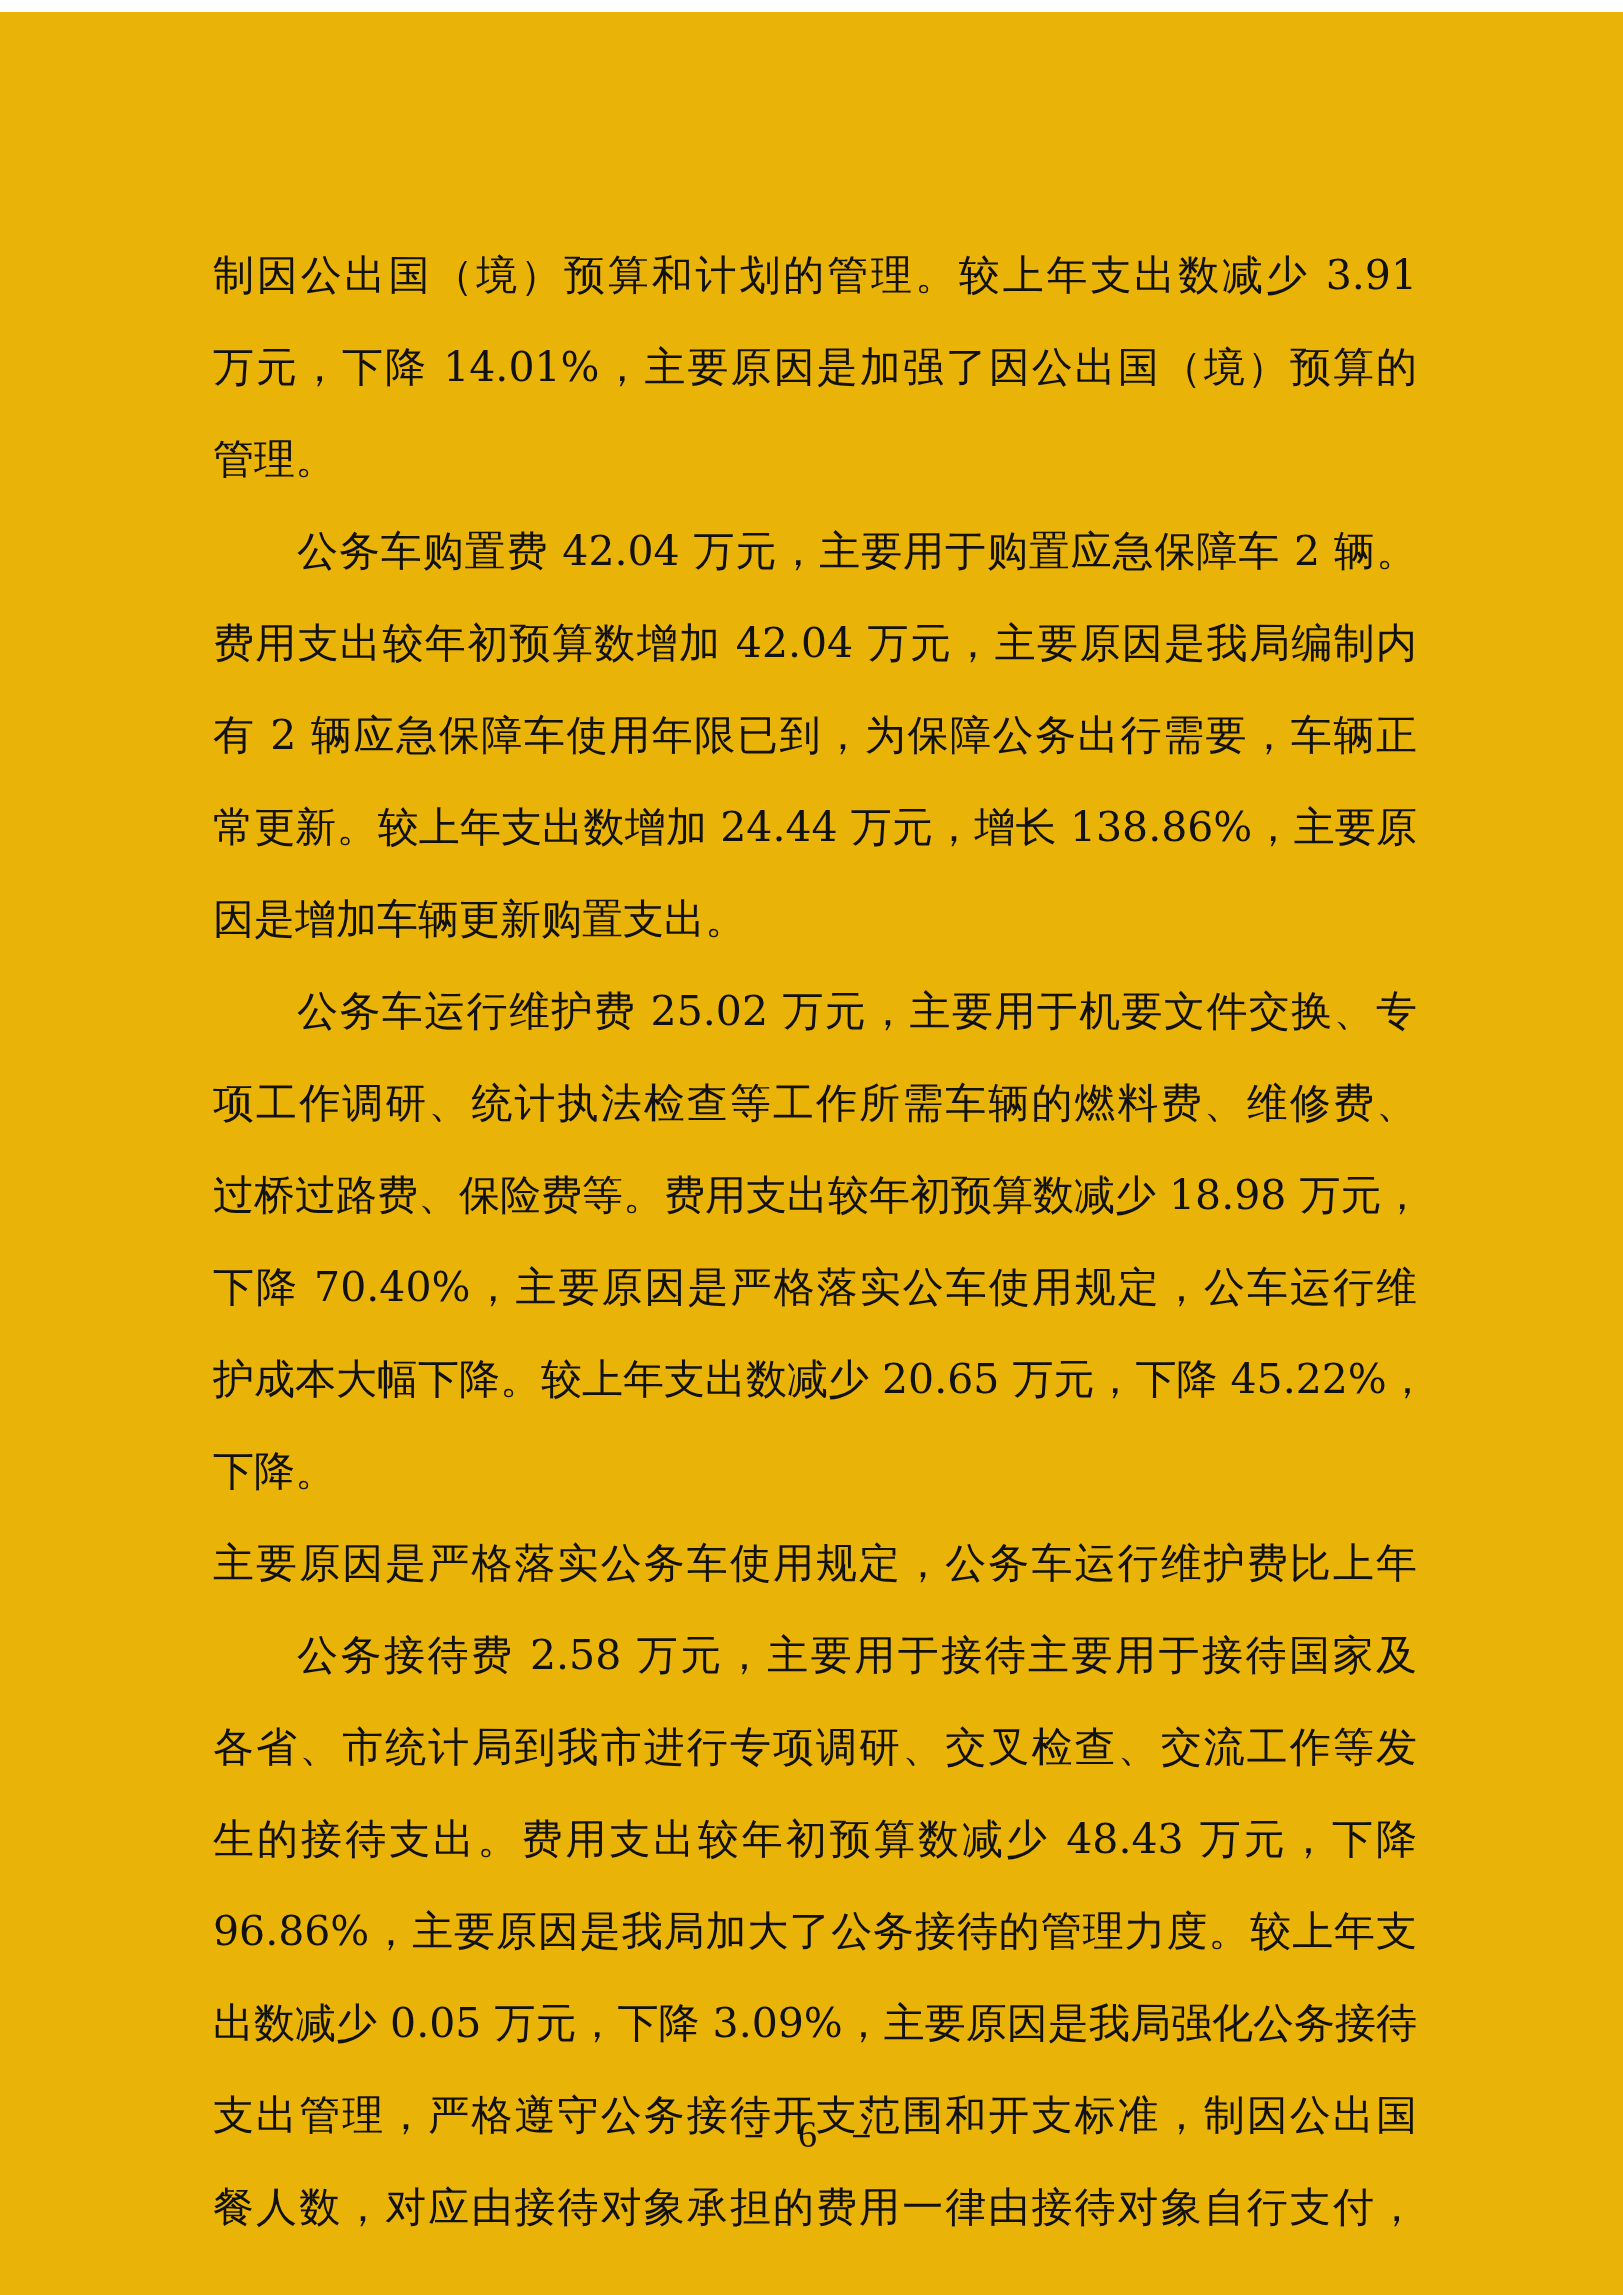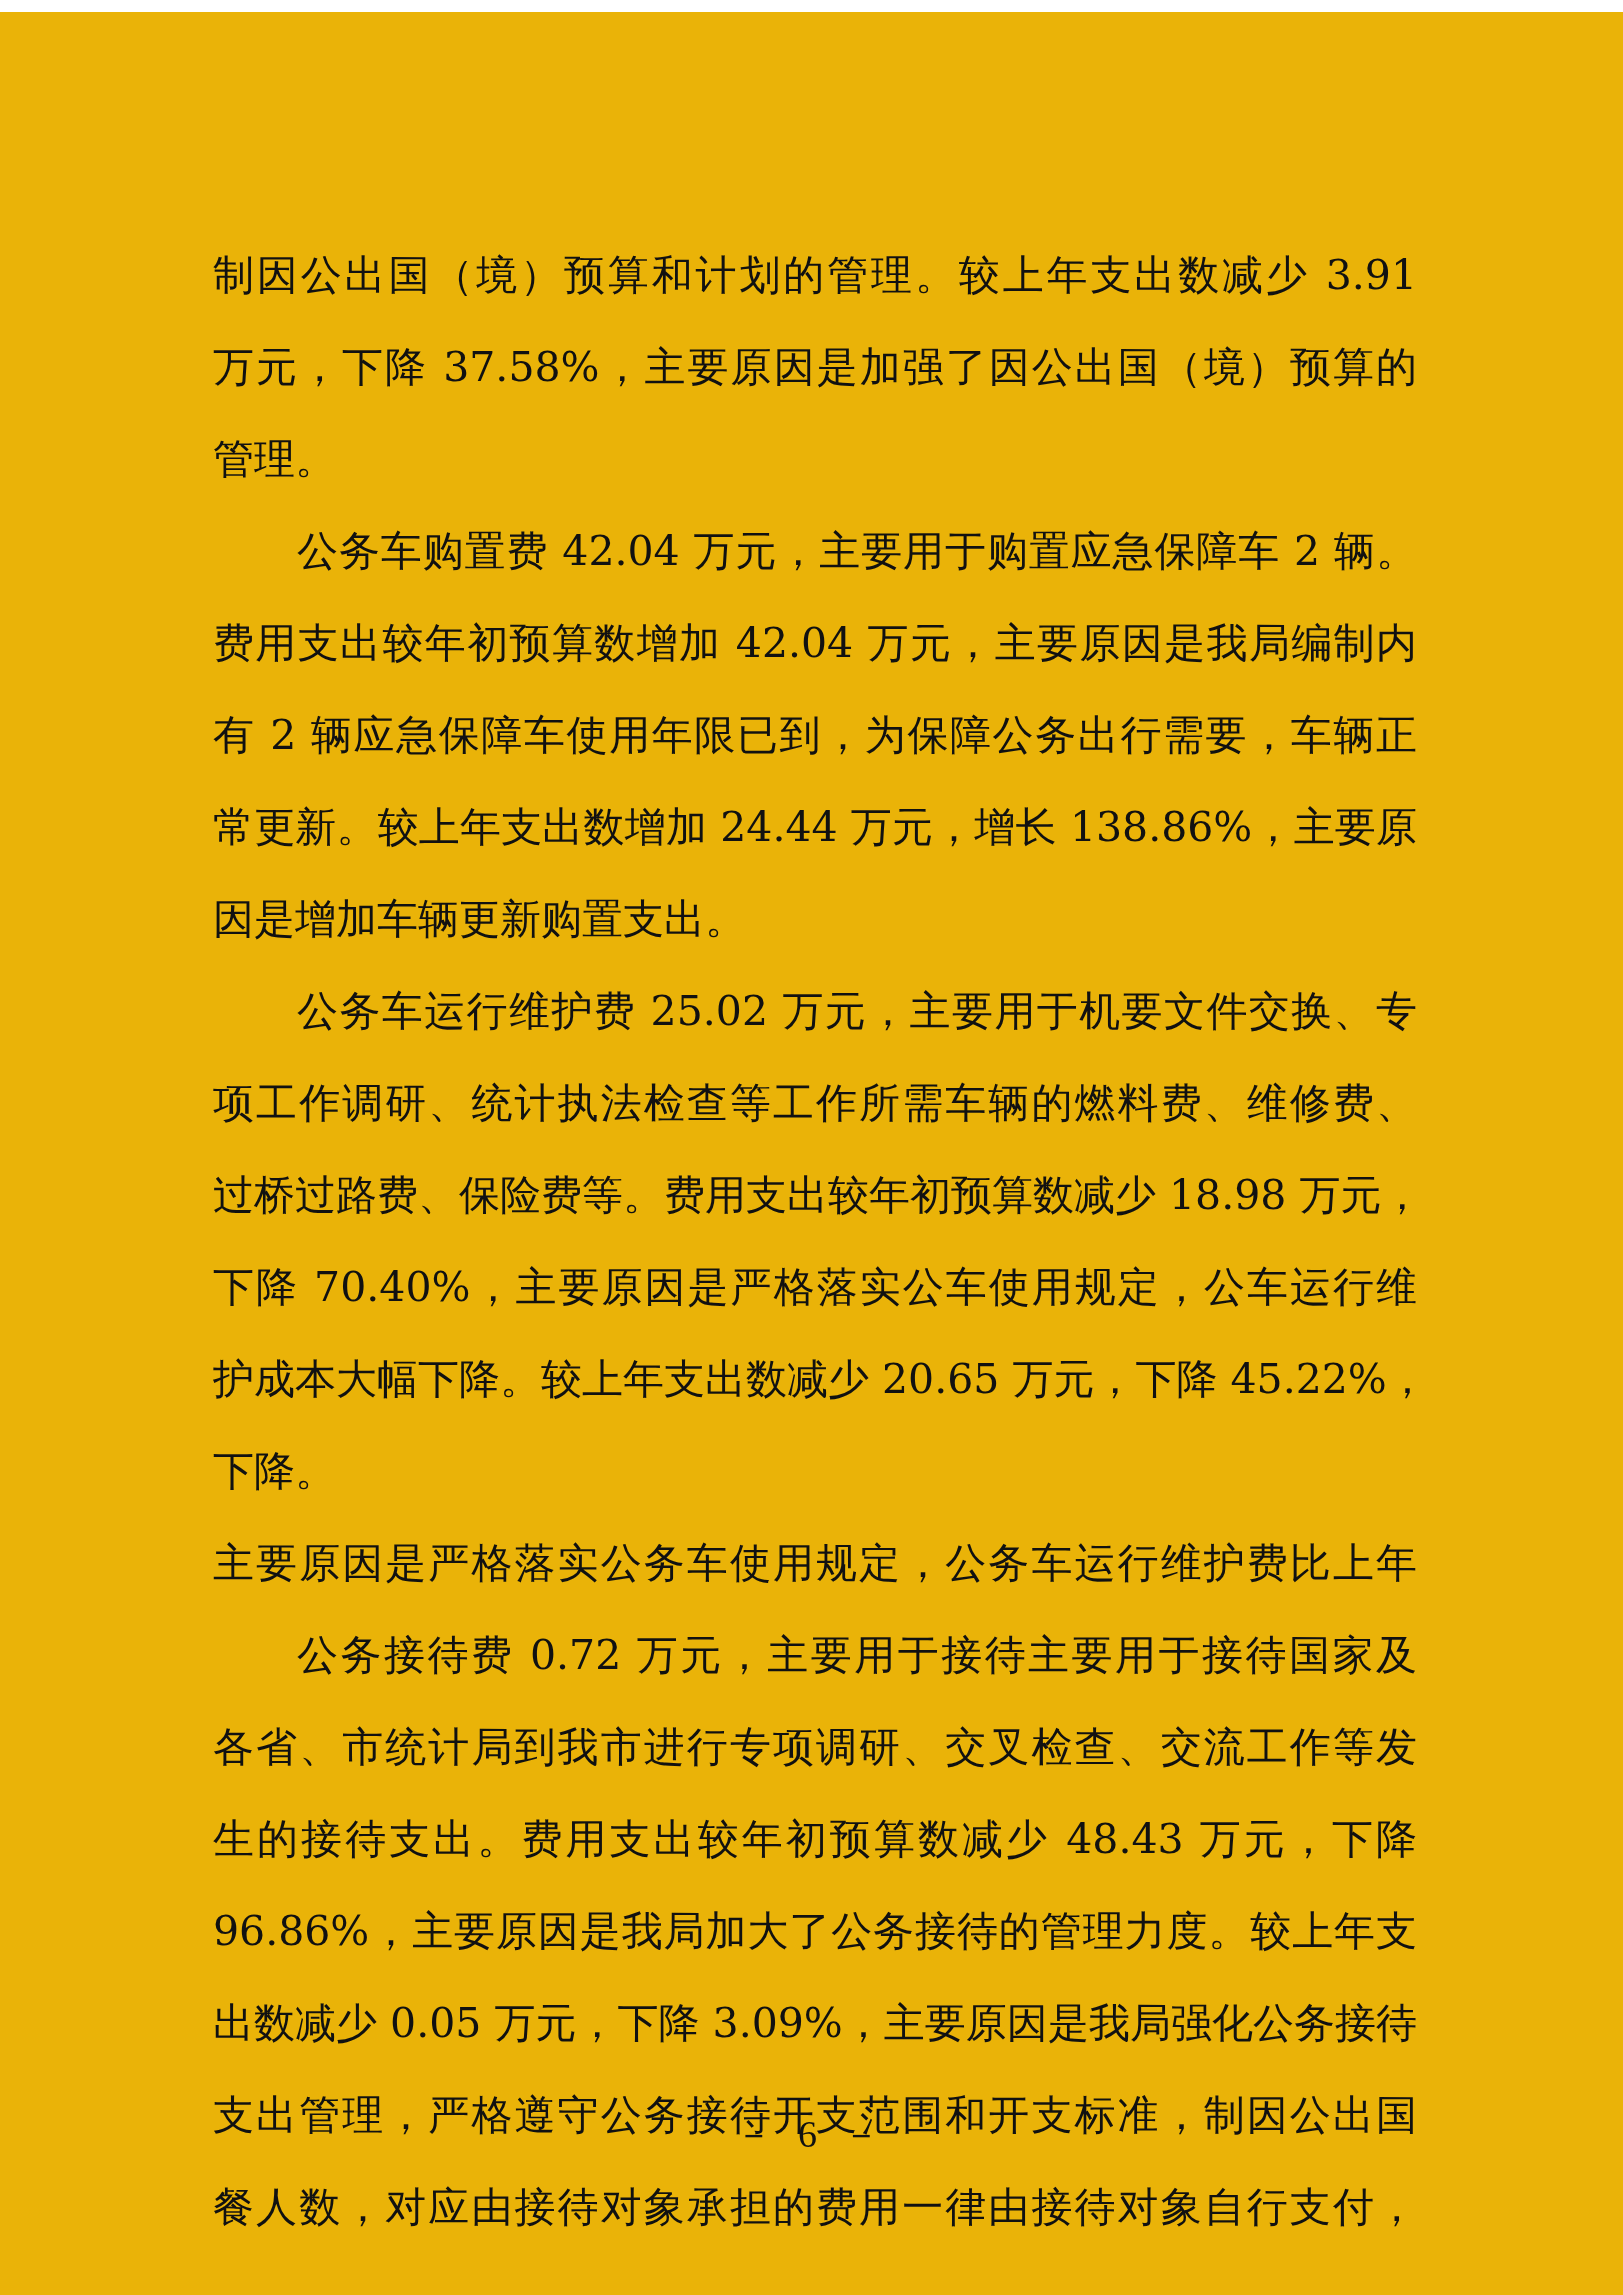--- a/index.html
+++ b/index.html
@@ -27,38 +27,38 @@
     letter-spacing: 7.9px;
   }
 </style>
 </head>
 <body>
 
 <div class="page">
   <div class="text-block">
 
     <div class="line">制因公出国（境）预算和计划的管理。较上年支出数减少 3.91</div>
-    <div class="line">万元，下降 37.58%，主要原因是加强了因公出国（境）预算的</div>
+    <div class="line">万元，下降 14.01%，主要原因是加强了因公出国（境）预算的</div>
     <div class="line last">管理。</div>
 
     <div class="line indent">公务车购置费 42.04 万元，主要用于购置应急保障车 2 辆。</div>
     <div class="line">费用支出较年初预算数增加 42.04 万元，主要原因是我局编制内</div>
     <div class="line">有 2 辆应急保障车使用年限已到，为保障公务出行需要，车辆正</div>
     <div class="line">常更新。较上年支出数增加 24.44 万元，增长 138.86%，主要原</div>
     <div class="line last">因是增加车辆更新购置支出。</div>
 
     <div class="line indent">公务车运行维护费 25.02 万元，主要用于机要文件交换、专</div>
     <div class="line">项工作调研、统计执法检查等工作所需车辆的燃料费、维修费、</div>
     <div class="line">过桥过路费、保险费等。费用支出较年初预算数减少 18.98 万元，</div>
     <div class="line">下降 70.40%，主要原因是严格落实公车使用规定，公车运行维</div>
     <div class="line">护成本大幅下降。较上年支出数减少 20.65 万元，下降 45.22%，</div>
     <div class="line last">下降。</div>
     <div class="line">主要原因是严格落实公务车使用规定，公务车运行维护费比上年</div>
 
-    <div class="line indent">公务接待费 0.72 万元，主要用于接待主要用于接待国家及</div>
+    <div class="line indent">公务接待费 2.58 万元，主要用于接待主要用于接待国家及</div>
     <div class="line">各省、市统计局到我市进行专项调研、交叉检查、交流工作等发</div>
     <div class="line">生的接待支出。费用支出较年初预算数减少 48.43 万元，下降</div>
     <div class="line">96.86%，主要原因是我局加大了公务接待的管理力度。较上年支</div>
     <div class="line">出数减少 0.05 万元，下降 3.09%，主要原因是我局强化公务接待</div>
     <div class="line">支出管理，严格遵守公务接待开支范围和开支标准，制因公出国</div>
     <div class="line">餐人数，对应由接待对象承担的费用一律由接待对象自行支付，</div>
   </div>
 
   <div class="page-number">－ 6 －</div>
 </div>

